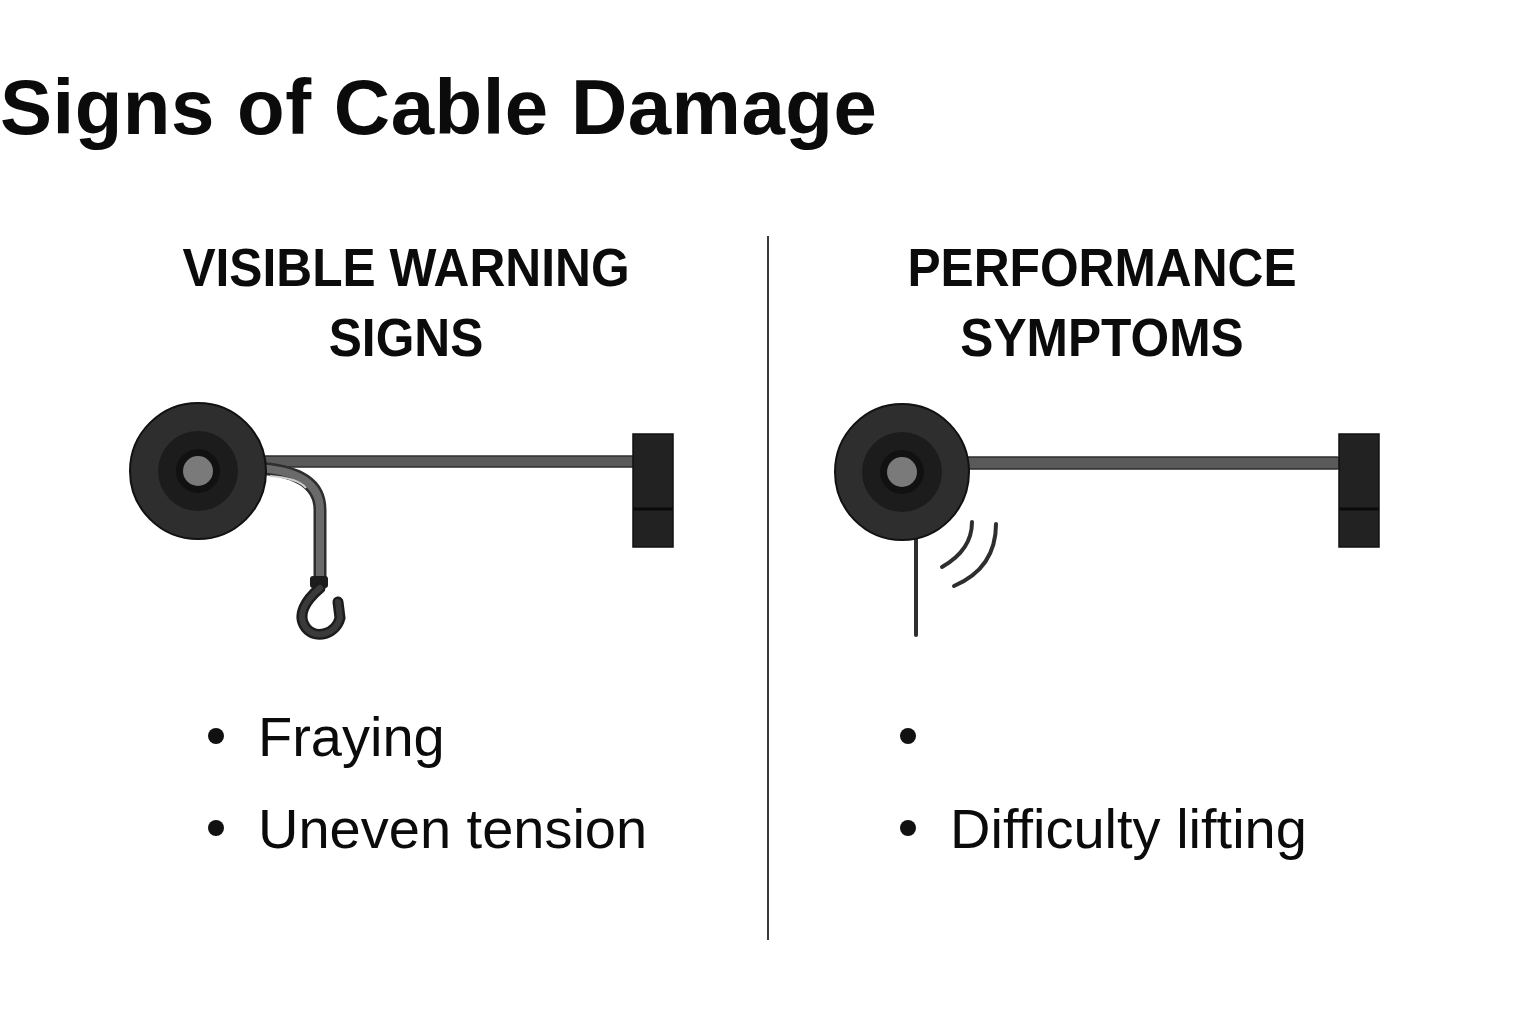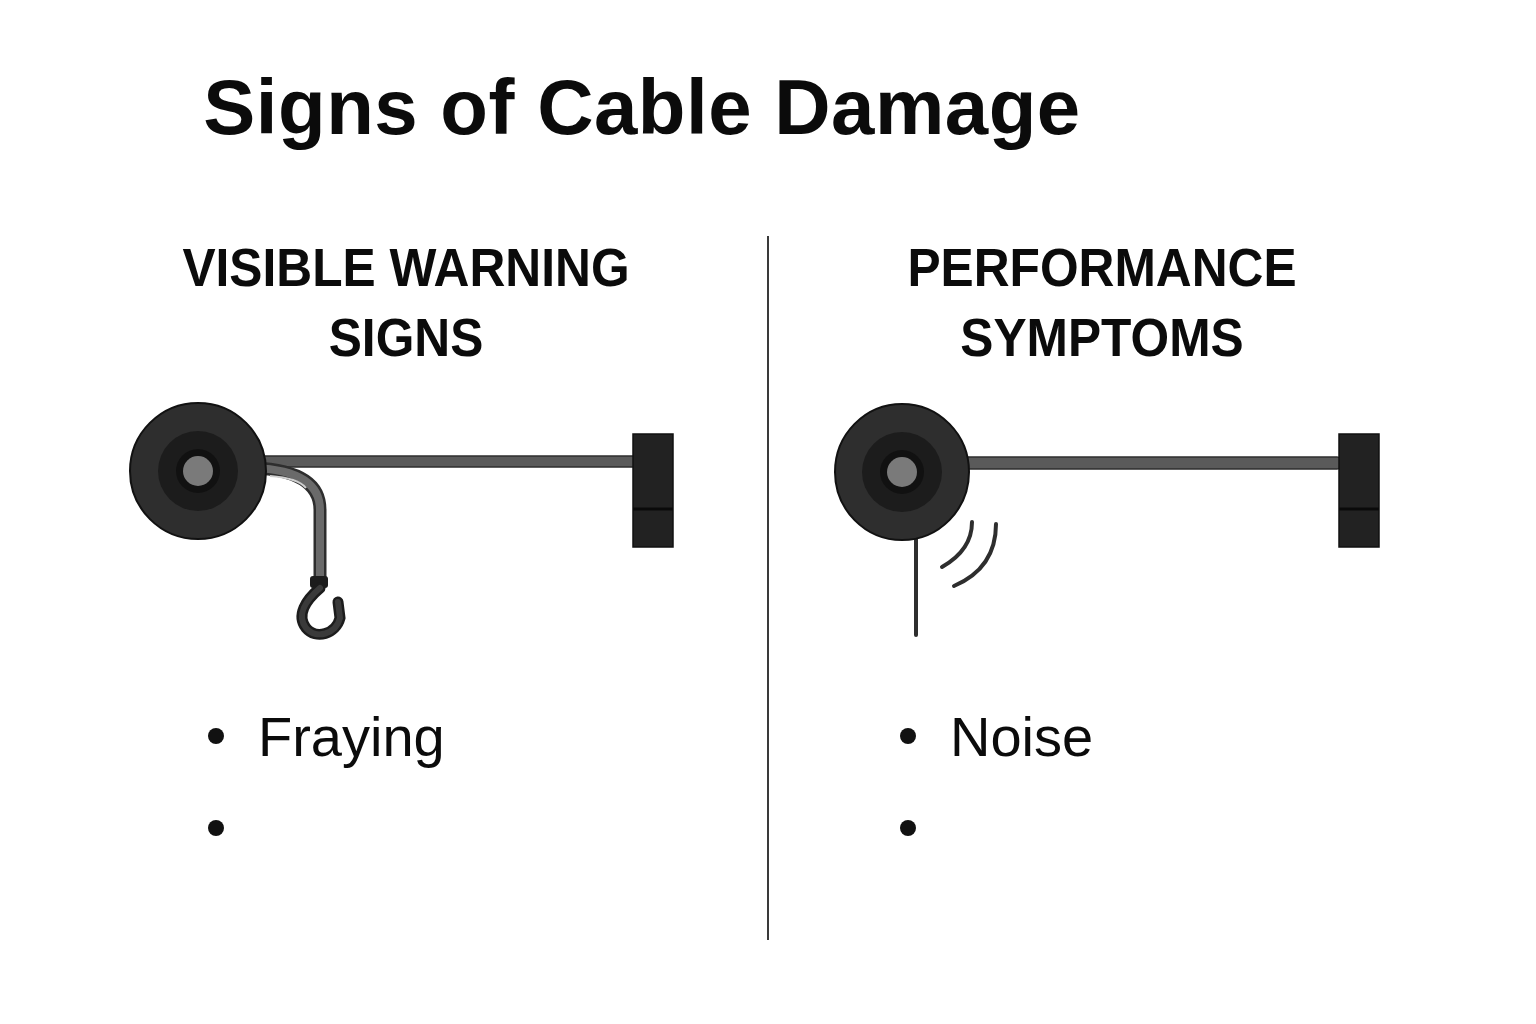--- a/index.html
+++ b/index.html
@@ -1,17 +1,17 @@
 <!DOCTYPE html>
 <html><head>
 <meta charset="utf-8">
 <style>
   html,body{margin:0;padding:0;}
   body{width:1536px;height:1024px;background:#ffffff;position:relative;overflow:hidden;font-family:"Liberation Sans","DejaVu Sans",sans-serif;color:#0b0b0b;}
-  .title{position:absolute;left:0;top:62px;width:1284px;text-align:center;font-size:78px;font-weight:700;letter-spacing:0.5px;}
+  .title{position:absolute;left:0;top:62px;width:1284px;text-align:left;font-size:78px;font-weight:700;letter-spacing:0.5px;}
   .divider{position:absolute;left:767px;top:236px;width:2px;height:704px;background:#3a3a3a;}
   .col-head{position:absolute;top:232px;width:600px;text-align:center;font-size:54px;font-weight:700;line-height:70px;transform:scaleX(0.92);}
   .col-head.left{left:106px;}
   .col-head.right{left:802px;}
   .diagram{position:absolute;top:390px;width:580px;height:260px;}
   .diagram.left{left:120px;}
   .diagram.right{left:820px;}
   .list{position:absolute;top:690px;margin:0;padding:0;list-style:none;}
   .list.left{left:204px;}
   .list.right{left:896px;}
@@ -54,20 +54,21 @@
   </svg>
 </div>
 
 <ul class="list left">
   <li>
       <span class="bullet"></span>
       <span>Fraying</span>
     </li>
   <li>
       <span class="bullet"></span>
+      <span>Uneven tension</span>
     </li>
 </ul>
 
 <div class="col-head right">
   <div>PERFORMANCE</div>
   <div>SYMPTOMS</div>
 </div>
 
 <div class="diagram right">
   <svg width="580" height="260" viewBox="0 0 580 260">
@@ -85,18 +86,18 @@
     <path d="M176 134 Q176 178 134 196" fill="none" stroke="#2e2e2e" stroke-width="4" stroke-linecap="round"></path>
 
     <rect x="519" y="44" width="40" height="113" fill="#222" stroke="#111" stroke-width="1.5"></rect>
     <line x1="519" y1="119" x2="559" y2="119" stroke="#0a0a0a" stroke-width="3"></line>
   </svg>
 </div>
 
 <ul class="list right">
   <li>
       <span class="bullet"></span>
-      <span>Noise</span>
     </li>
   <li>
       <span class="bullet"></span>
+      <span>Difficulty lifting</span>
     </li>
 </ul>
 
 </body></html>

